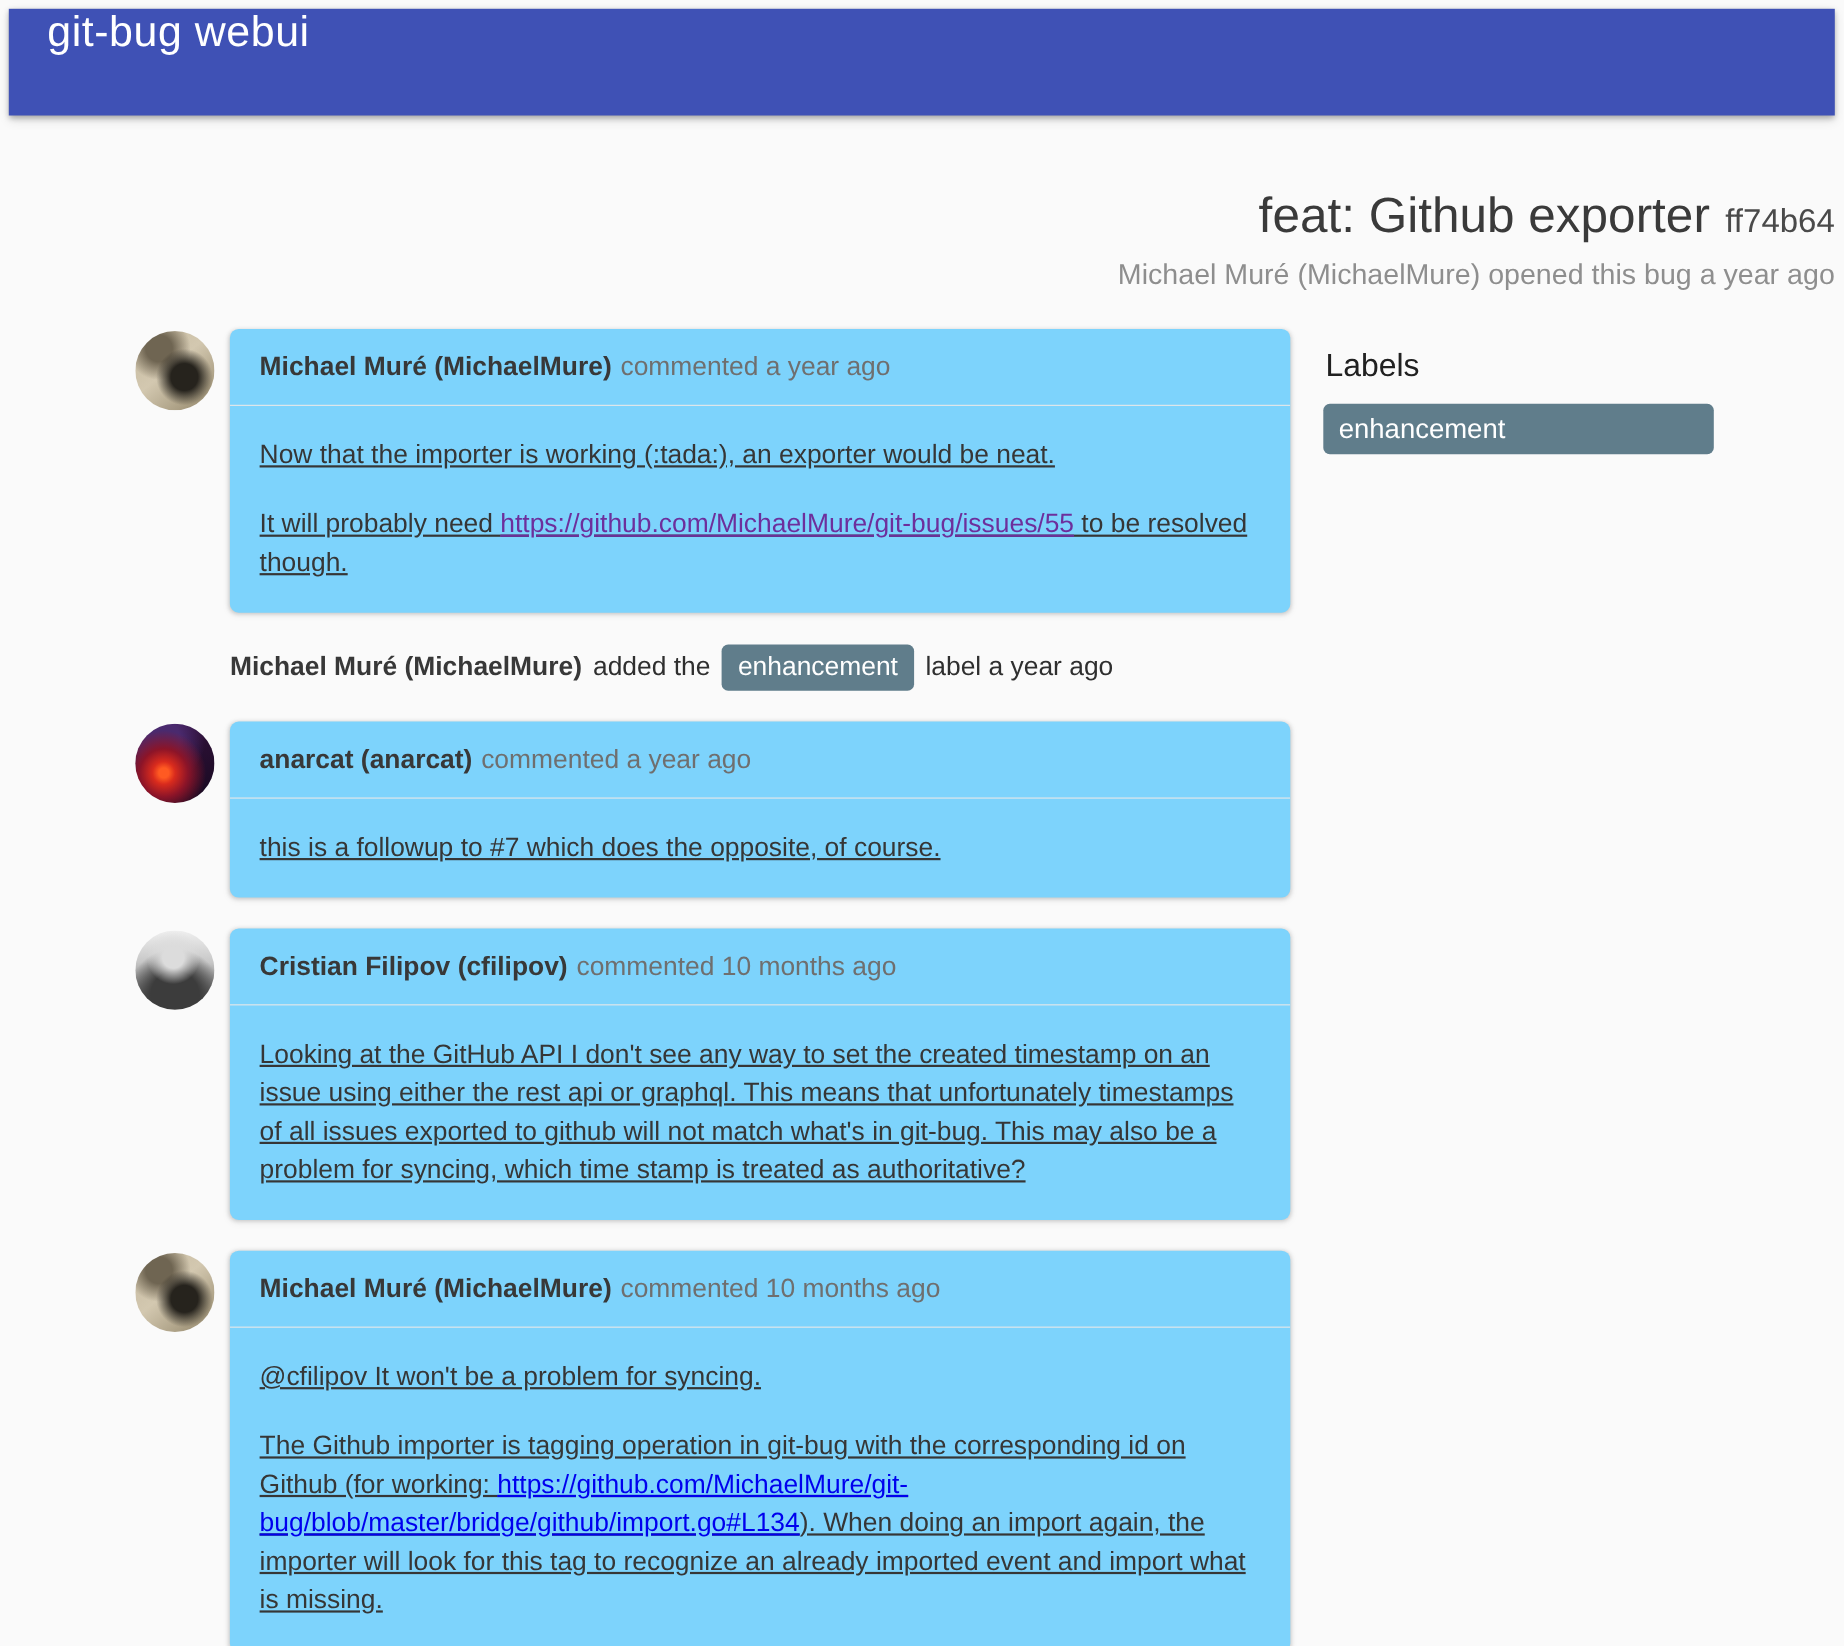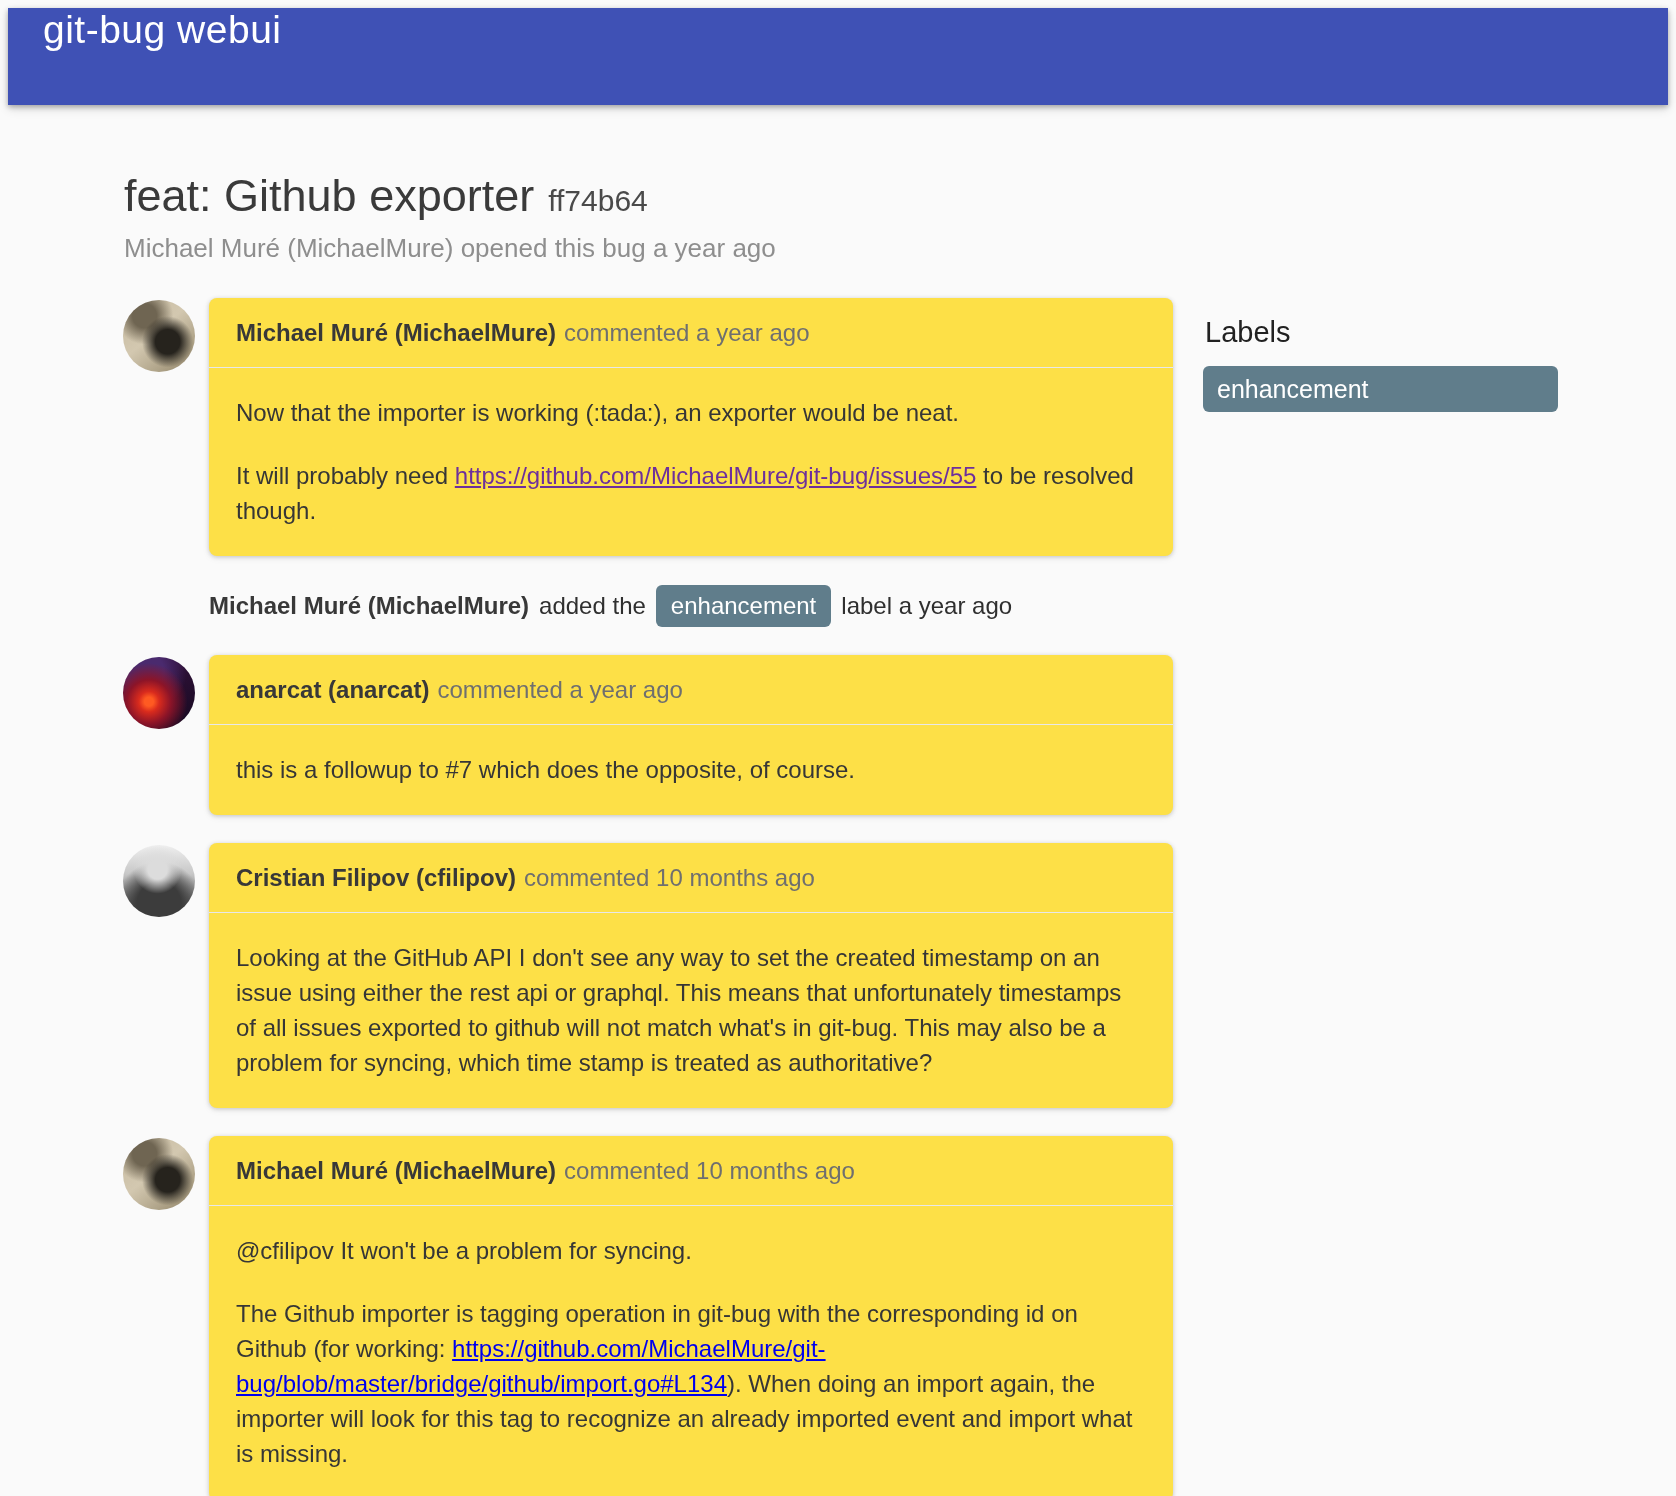--- a/index.html
+++ b/index.html
@@ -22,21 +22,21 @@
     box-shadow: 0 2px 5px rgba(0,0,0,0.28), 0 4px 10px rgba(0,0,0,0.12);
   }
   .appbar .app-title {
     color: #ffffff;
     font-size: 39px;
     letter-spacing: 0.5px;
   }
 
   
   .page { margin: 0 8px; }
-  .bug-head { margin-left: 116px; margin-top: 64px; }
+  .bug-head { margin-left: 116px; margin-top: 64px; text-align: right; }
   .bug-title {
     margin: 0;
     font-size: 45px;
     font-weight: 400;
     color: #3a3a3a;
     line-height: 54px;
   }
   .bug-hash {
     font-size: 30px;
     color: #4a4a4a;
@@ -54,41 +54,41 @@
     margin-left: 201px;
     margin-top: 34px;
     align-items: flex-start;
   }
   .timeline { width: 964px; }
   .sidebar { width: 365px; margin-left: 30px; margin-top: 12px; }
 
   
   .entry { position: relative; }
   .card {
-    background: #fde047;
+    background: #7dd3fc;
     border-radius: 8px;
     box-shadow: 0 1px 4px rgba(0,0,0,0.18), 0 2px 8px rgba(0,0,0,0.06);
     margin-bottom: 28px;
     overflow: hidden;
   }
   .card-head {
     padding: 21px 27px;
     font-size: 24px;
     line-height: 27px;
     border-bottom: 1px solid #e8e8e8;
   }
   .author { font-weight: 700; color: #383838; }
   .meta { color: #6f6f6f; margin-left: 8px; }
   .card-body {
     padding: 27px 27px 28px 27px;
     font-size: 24px;
     line-height: 35px;
     color: #363636;
   }
-  .card-body p { margin: 0 0 28px 0; overflow-wrap: break-word; }
+  .card-body p { margin: 0 0 28px 0; overflow-wrap: break-word; text-decoration: underline; }
   .card-body p:last-child { margin-bottom: 0; }
   .card-last .card-body { padding-bottom: 30px; }
 
   a.link { text-decoration: underline; cursor: pointer; overflow-wrap: anywhere; }
   a.link-visited { color: #6d2f9c; }
   a.link-new { color: #0000ee; }
 
   
   .avatar {
     position: absolute;

